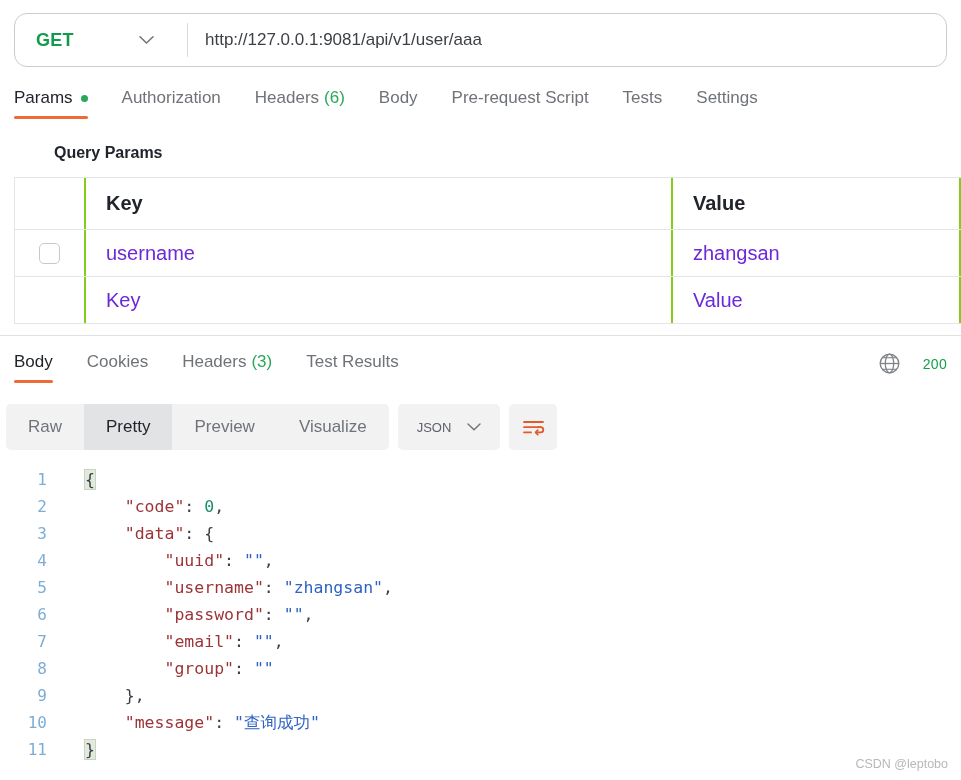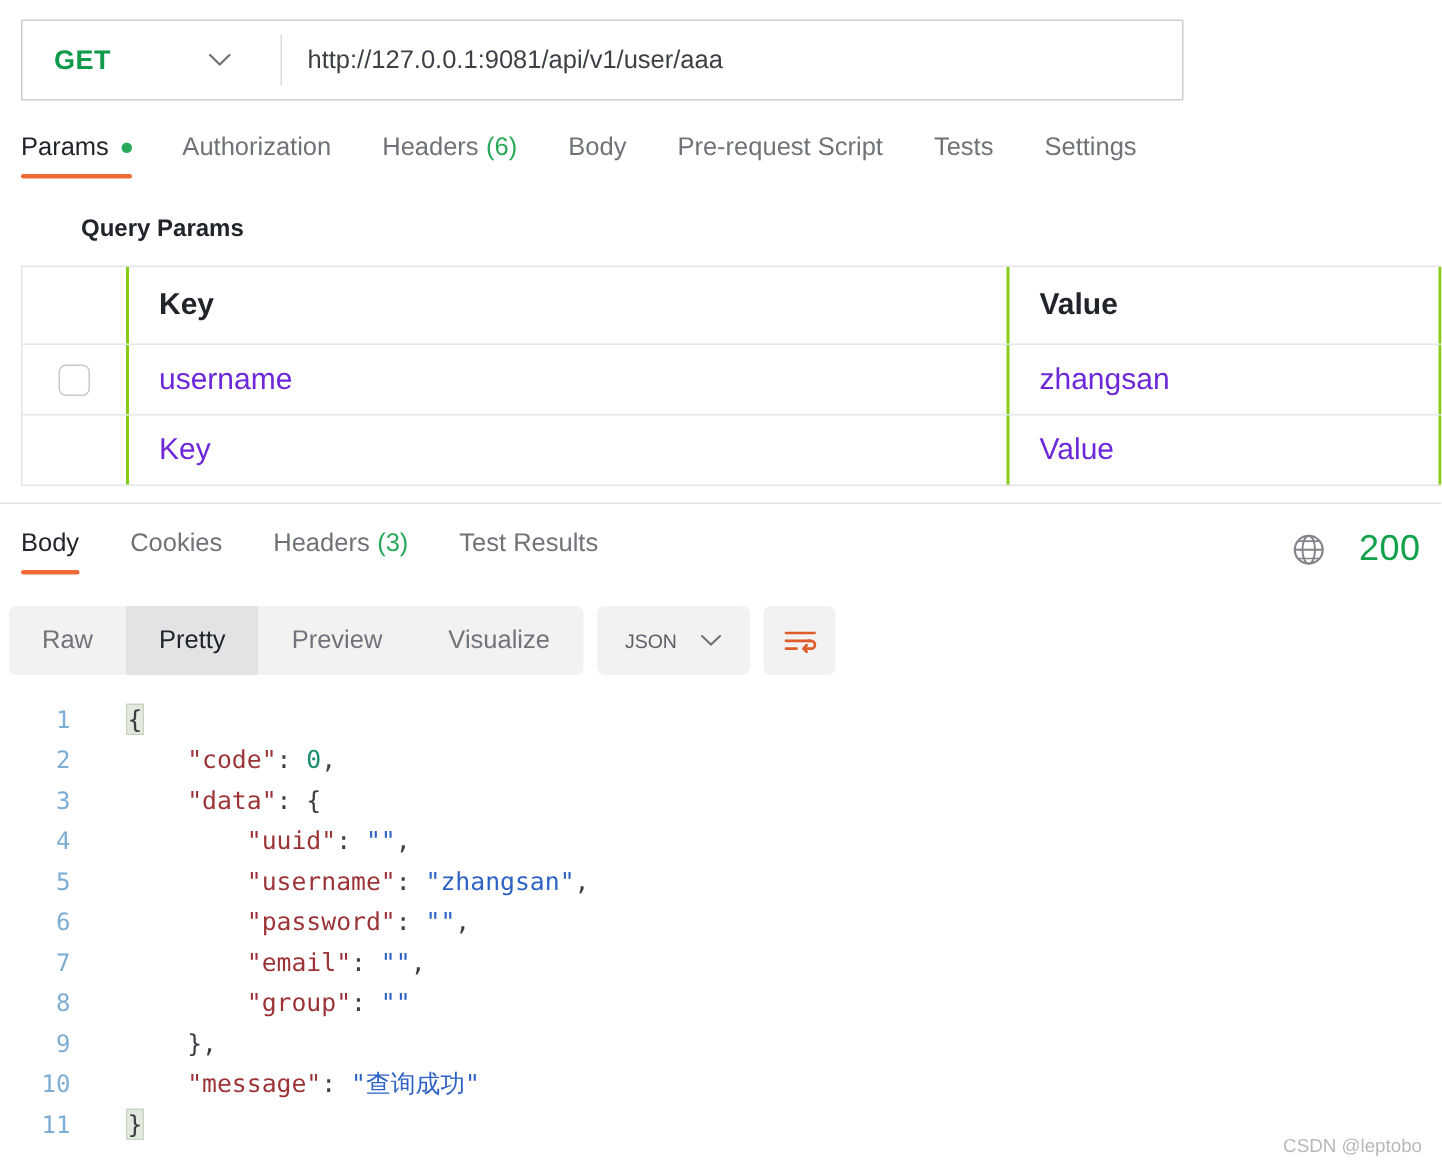--- a/index.html
+++ b/index.html
@@ -14,25 +14,25 @@
     color: #2b2b2b;
     position: relative;
     overflow: hidden;
   }
 
   
   .url-bar {
     position: absolute;
     left: 14px;
     top: 13px;
-    width: 775px;
+    width: 933px;
     height: 54px;
     box-sizing: border-box;
     border: 1px solid #c9cbcf;
-    border-radius: 1px;
+    border-radius: 13px;
     display: flex;
     align-items: stretch;
     background: #fff;
   }
   .method-select {
     width: 172px;
     display: flex;
     align-items: center;
     padding-left: 21px;
     box-sizing: border-box;
@@ -190,21 +190,21 @@
   }
   .resp-status {
     position: absolute;
     right: 14px;
     top: 352px;
     display: flex;
     align-items: center;
     gap: 22px;
   }
   .status-code {
-    font-size: 24px;
+    font-size: 14px;
     color: #11a14b;
     letter-spacing: .3px;
   }
 
   
   .body-toolbar {
     position: absolute;
     left: 6px;
     top: 404px;
     display: flex;

